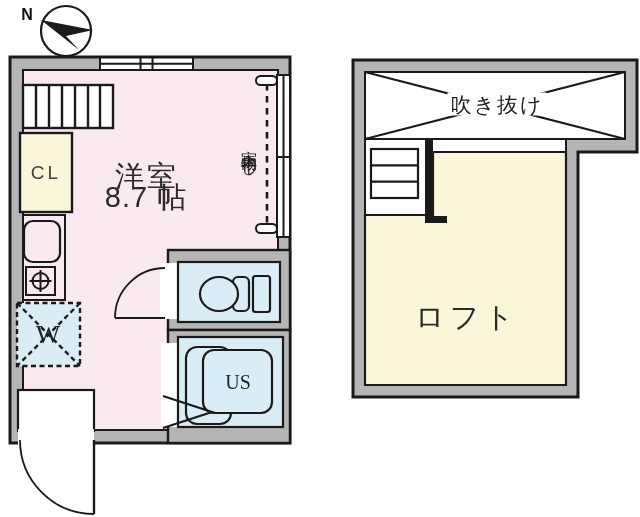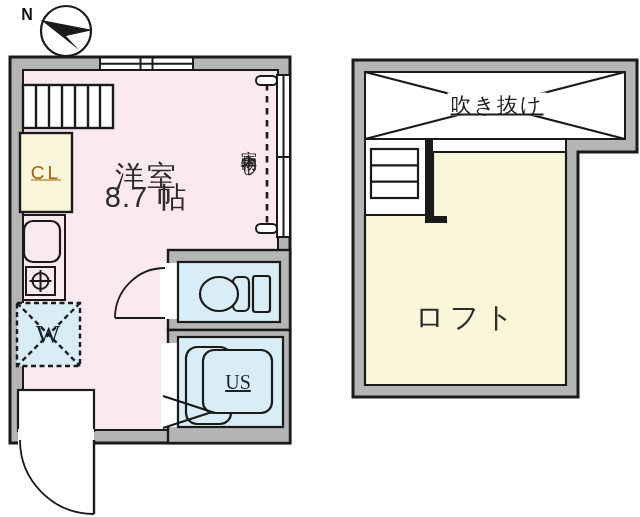--- a/index.html
+++ b/index.html
@@ -6,25 +6,25 @@
   .canvas{
     position:relative;width:640px;height:517px;background:#fff;overflow:hidden;
     font-family:"Liberation Sans",sans-serif;
   }
   .canvas svg{position:absolute;left:0;top:0;}
   .label{
     position:absolute;transform:translate(-50%,-50%);
     white-space:nowrap;color:#222;line-height:1;
   }
   .jp-big{font-size:29px;letter-spacing:3px;color:#2b2b2b;}
-  .jp-mid{font-size:21px;letter-spacing:2px;color:#1c1c1c;text-decoration:underline;}
-  .cl-txt{font-size:19px;letter-spacing:3px;color:#a16207;text-decoration:underline;}
+  .jp-mid{font-size:21px;letter-spacing:2px;color:#1c1c1c;}
+  .cl-txt{font-size:19px;letter-spacing:3px;color:#404040;}
   .serif-txt{font-family:"Liberation Serif",serif;color:#16222c;}
   .w-txt{font-size:26px;}
-  .us-txt{font-size:20px;text-decoration:underline;}
+  .us-txt{font-size:20px;}
   .n-txt{font-size:16px;font-weight:600;color:#111;}
   .vertical{
     writing-mode:vertical-rl;text-orientation:upright;
     font-size:16px;letter-spacing:3px;color:#1c1c1c;
   }
   .bg-white{background:#fff;padding:1px 3px;}
 </style>
 </head>
 <body>
 

